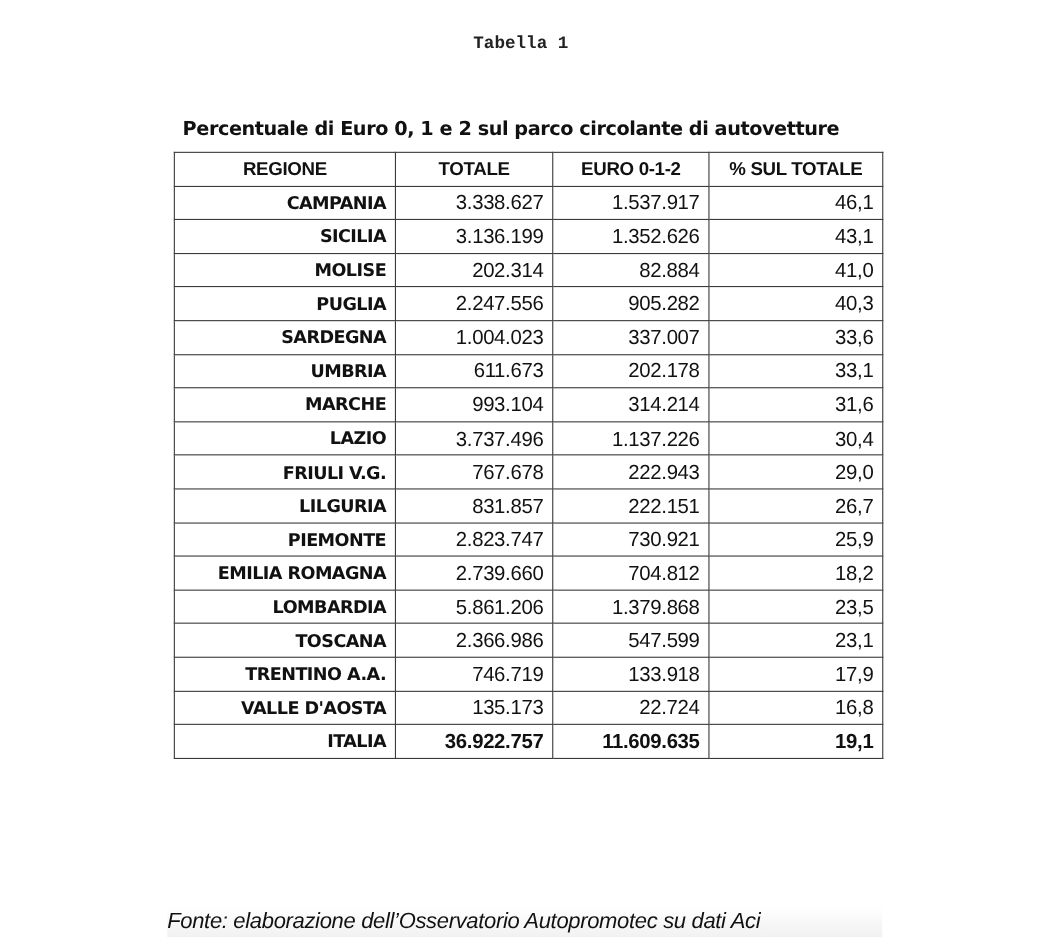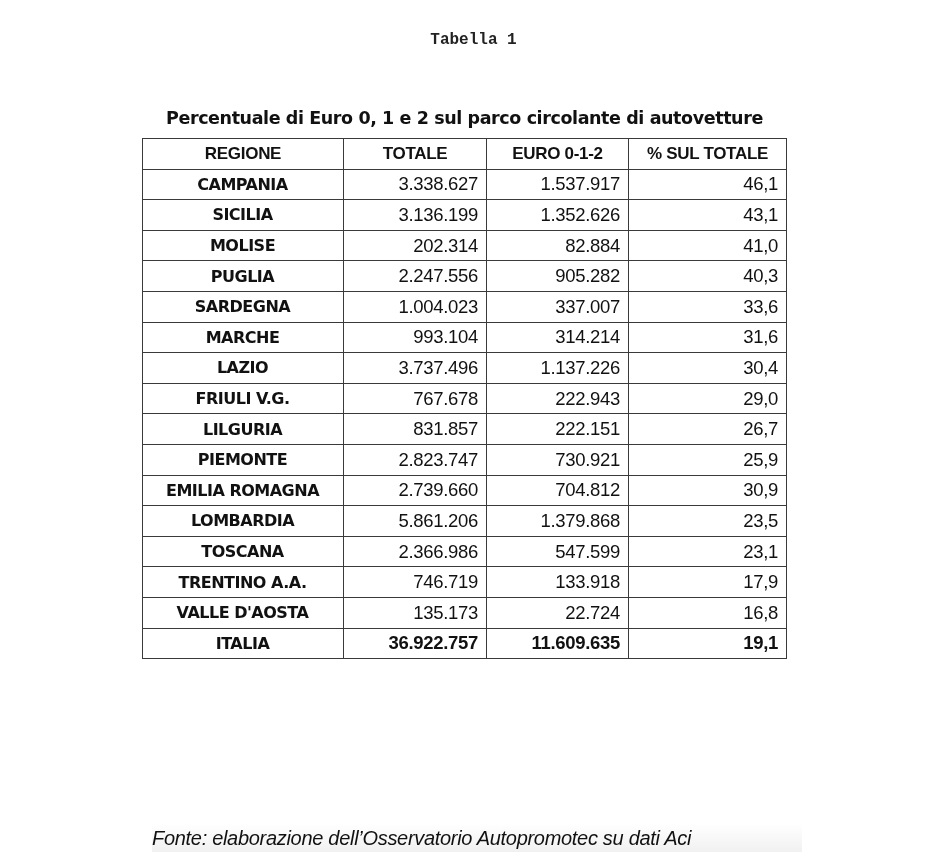--- a/index.html
+++ b/index.html
@@ -10,42 +10,42 @@
     font-family: Liberation Mono, monospace;
     font-weight: bold; font-size: 16px; color: #222;
   }
   .table-caption {
     position: absolute; left: 166px; top: 108px;
     font-family: "DejaVu Sans", "Liberation Sans", sans-serif;
     font-weight: bold; font-size: 17.5px; color: #111;
     letter-spacing: -0.4px;
   }
   table.data {
-    position: absolute; left: 142px; top: 138px;
+    position: absolute; left: 158px; top: 138px;
     width: 644px;
     border-collapse: collapse;
     table-layout: fixed;
   }
   table.data th, table.data td {
     border: 1.5px solid #3a3a3a;
     height: 29.6px;
     padding: 0 8px;
     color: #111;
     white-space: nowrap;
   }
   table.data th {
     font-family: "Liberation Sans", sans-serif;
     font-weight: bold; font-size: 17px;
     text-align: center;
     letter-spacing: -0.3px;
   }
   table.data td.region {
     font-family: "DejaVu Sans", "Liberation Sans", sans-serif;
     font-weight: bold; font-size: 16px;
-    text-align: center; padding-left: 7px;
+    text-align: right; padding-left: 7px;
     letter-spacing: -0.5px;
   }
   table.data td.num {
     font-family: "Liberation Sans", sans-serif;
     font-size: 18.5px; text-align: right;
     padding-right: 8px;
     letter-spacing: -0.3px;
   }
   table.data tr.total td.num { font-weight: bold; }
   col.c1 { width: 201px; }
@@ -109,20 +109,26 @@
         <td class="num">905.282</td>
         <td class="num">40,3</td>
       </tr>
       <tr>
         <td class="region">SARDEGNA</td>
         <td class="num">1.004.023</td>
         <td class="num">337.007</td>
         <td class="num">33,6</td>
       </tr>
       <tr>
+        <td class="region">UMBRIA</td>
+        <td class="num">611.673</td>
+        <td class="num">202.178</td>
+        <td class="num">33,1</td>
+      </tr>
+      <tr>
         <td class="region">MARCHE</td>
         <td class="num">993.104</td>
         <td class="num">314.214</td>
         <td class="num">31,6</td>
       </tr>
       <tr>
         <td class="region">LAZIO</td>
         <td class="num">3.737.496</td>
         <td class="num">1.137.226</td>
         <td class="num">30,4</td>
@@ -142,21 +148,21 @@
       <tr>
         <td class="region">PIEMONTE</td>
         <td class="num">2.823.747</td>
         <td class="num">730.921</td>
         <td class="num">25,9</td>
       </tr>
       <tr>
         <td class="region">EMILIA ROMAGNA</td>
         <td class="num">2.739.660</td>
         <td class="num">704.812</td>
-        <td class="num">30,9</td>
+        <td class="num">18,2</td>
       </tr>
       <tr>
         <td class="region">LOMBARDIA</td>
         <td class="num">5.861.206</td>
         <td class="num">1.379.868</td>
         <td class="num">23,5</td>
       </tr>
       <tr>
         <td class="region">TOSCANA</td>
         <td class="num">2.366.986</td>

